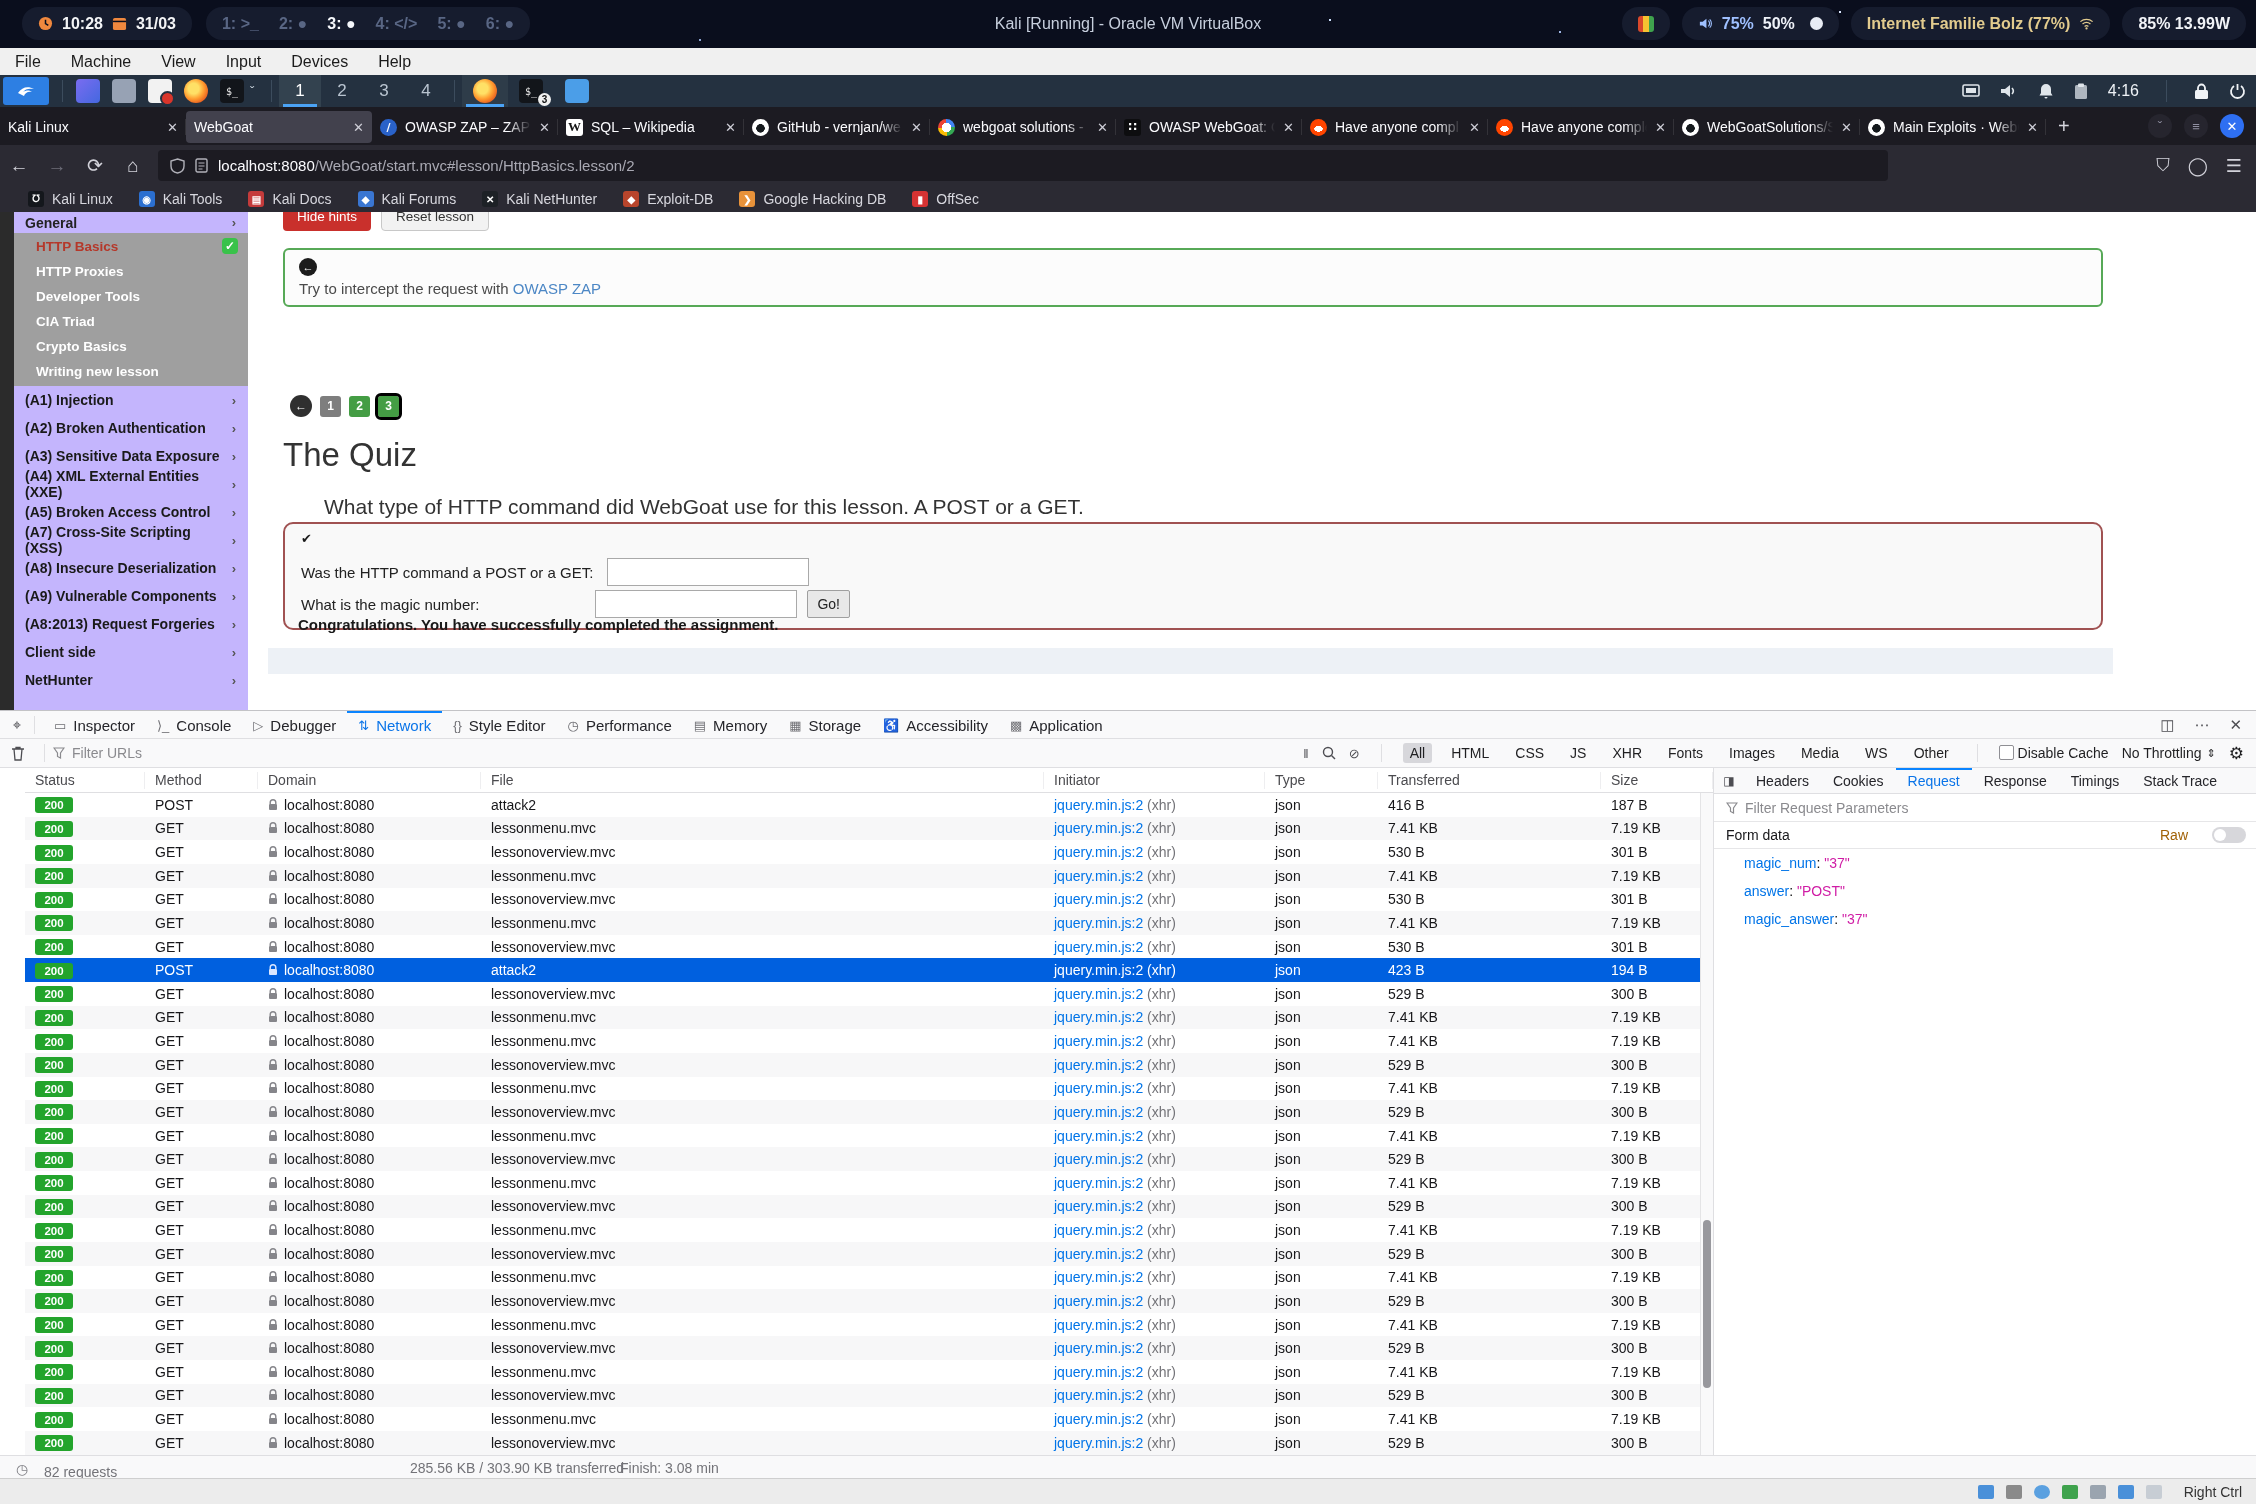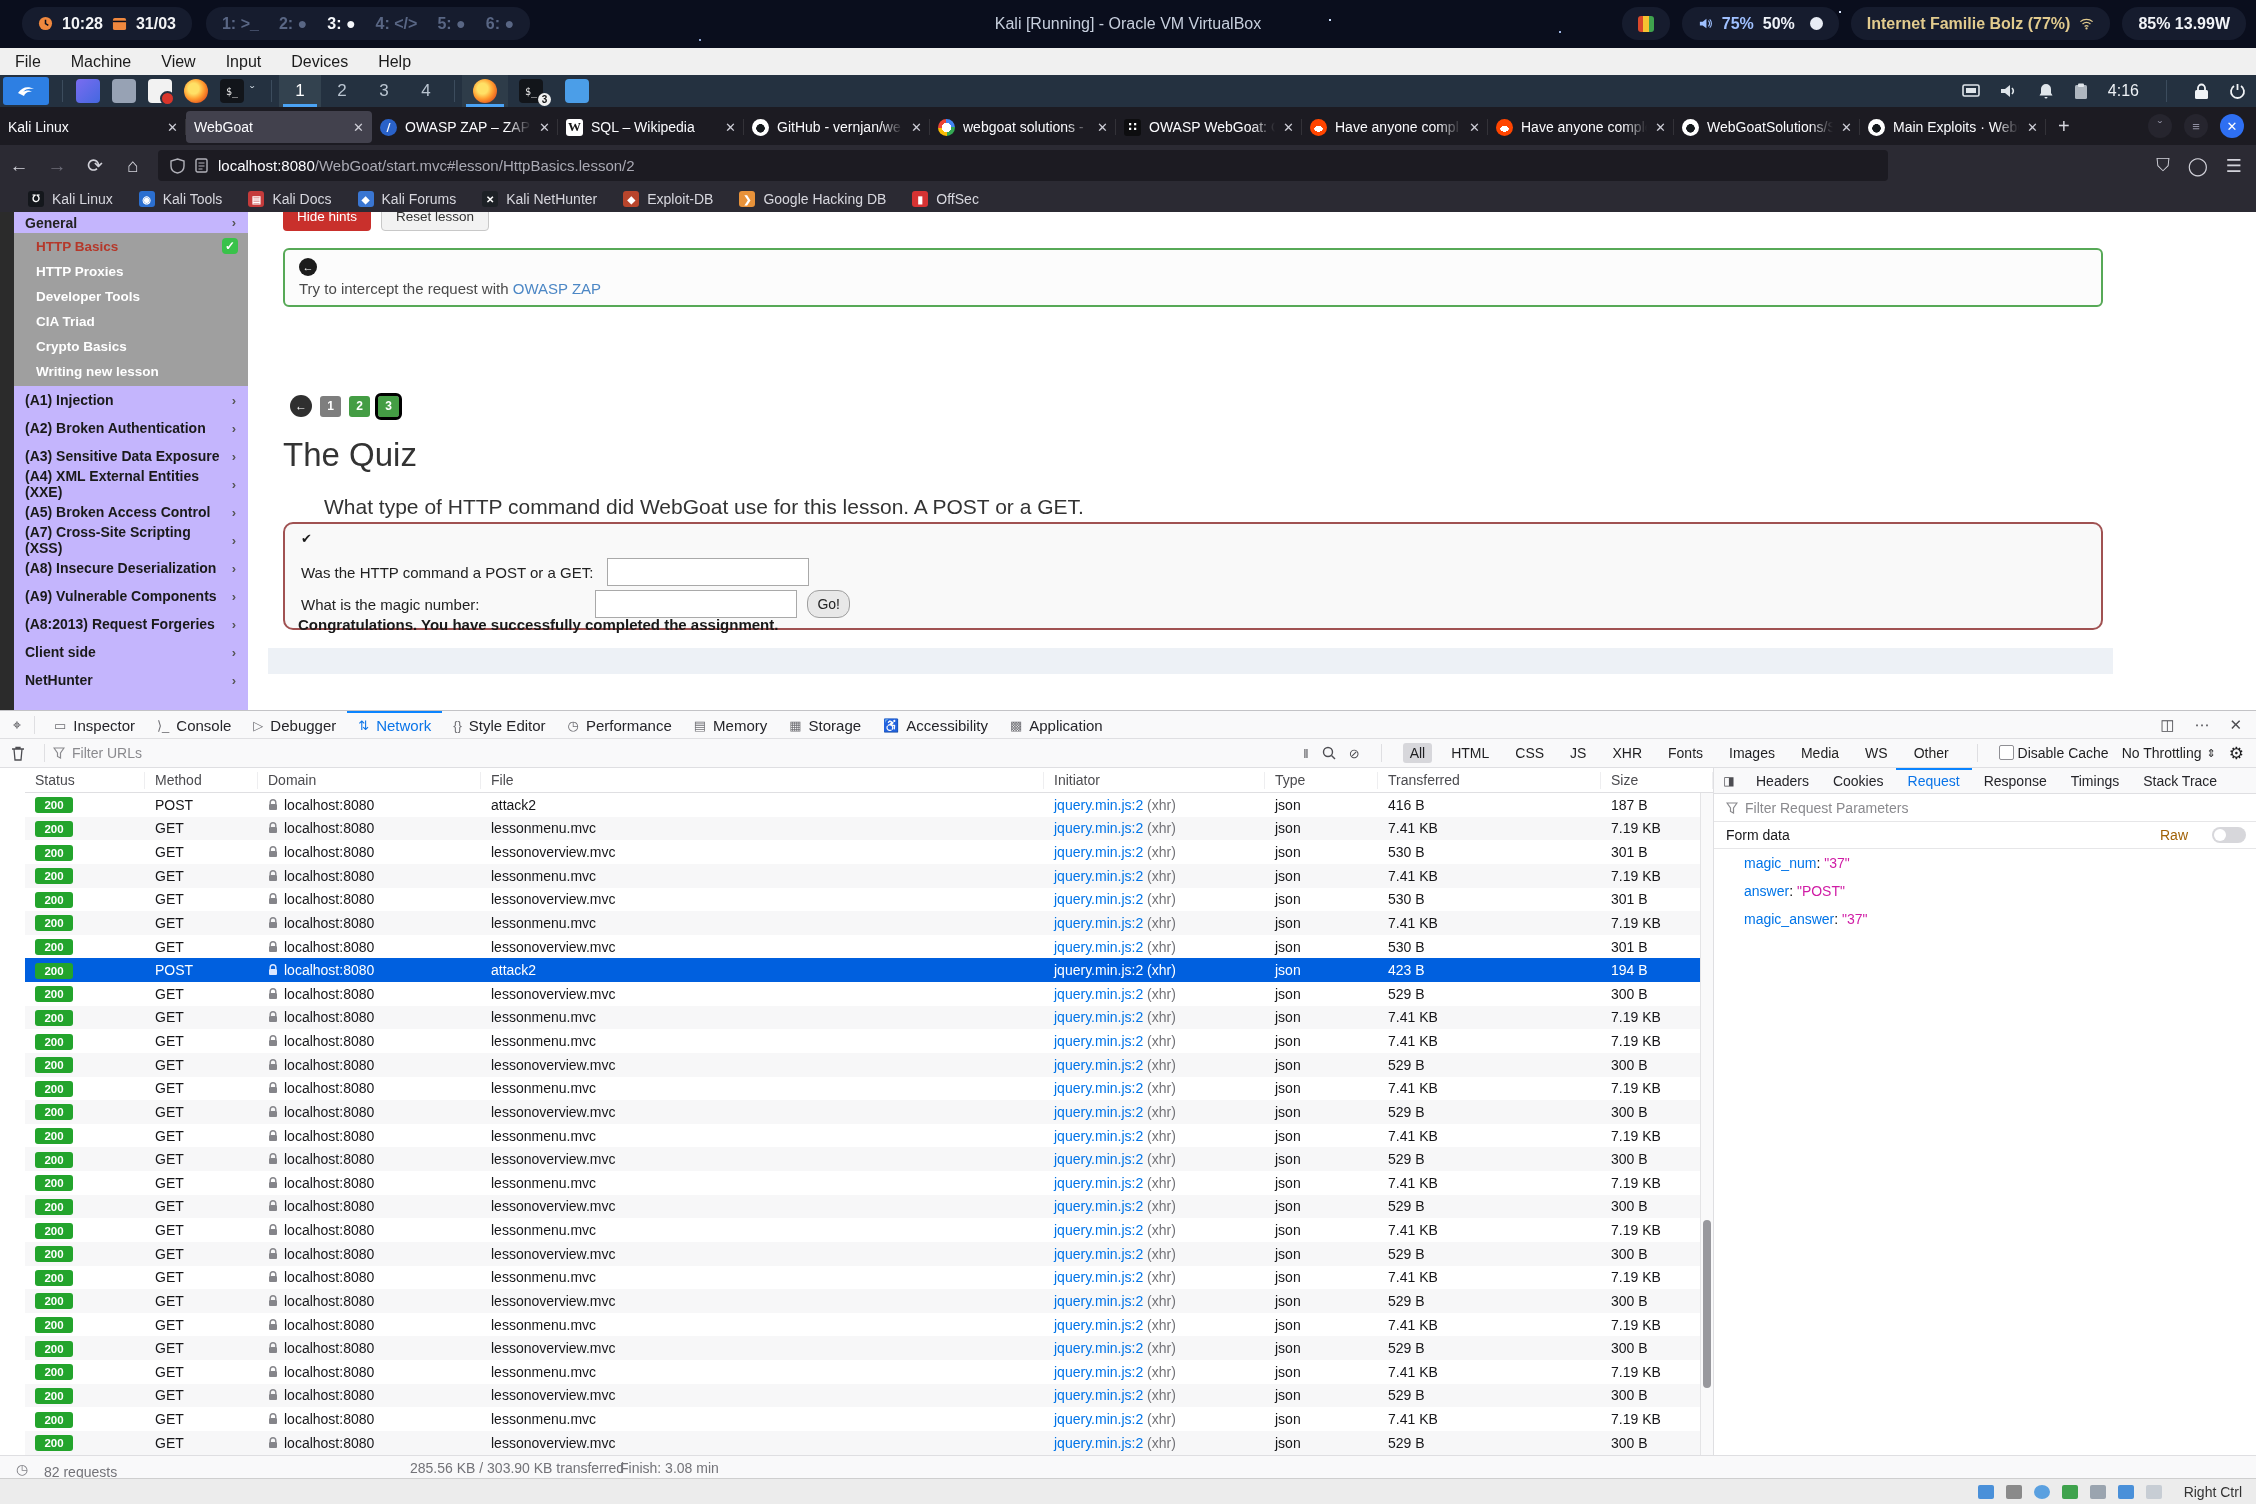--- a/index.html
+++ b/index.html
@@ -115,21 +115,21 @@
   .pg.current{outline:3px solid #000;}
   .quiz-title{position:absolute;left:35px;top:224px;font-size:33px;color:#333;}
   .quiz-q{position:absolute;left:35px;top:283px;font-size:21px;color:#333;margin-left:41px;}
   .quiz-box{position:absolute;left:35px;top:310px;width:1816px;height:104px;border:2px solid #a05252;border-radius:10px;background:#f9f9f9;font-size:15px;color:#222;}
   .qz-check{position:absolute;left:16px;top:7px;font-size:13px;color:#1a1a1a}
   .qz-row1{position:absolute;left:16px;top:34px;display:flex;align-items:center;gap:10px}
   .qz-row2{position:absolute;left:16px;top:66px;display:flex;align-items:center;gap:10px}
   .qz-input{width:196px;height:24px;border:1px solid #a9a9a9;background:#fff;border-radius:0;font-family:inherit}
   .qz-row1 .qz-input{margin-left:4px}
   .qz-row2 .qz-input{margin-left:106px}
-  .qz-go{height:28px;padding:0 9px;background:#e8e8e8;border:1px solid #9f9f9f;border-radius:12px;font-size:14px;color:#222;font-family:inherit}
+  .qz-go{height:28px;padding:0 9px;background:#e8e8e8;border:1px solid #9f9f9f;border-radius:2px;font-size:14px;color:#222;font-family:inherit}
   .qz-grats{position:absolute;left:13px;top:92px;font-weight:bold;font-size:15px;color:#191919}
   .bottom-band{position:absolute;left:20px;top:436px;width:1845px;height:26px;background:#edf1f6;}
 
   
   #devtools{position:absolute;left:0;top:710px;width:2256px;height:768px;background:#fff;border-top:1px solid #c3c3c6;box-sizing:border-box;color:#0c0c0d;}
   #dt-tabs{height:27px;background:#f9f9fa;border-bottom:1px solid #dfdfe2;display:flex;align-items:center;font-size:15px;color:#25252a;}
   .dtt-pick{width:34px;text-align:center;color:#4d4d52;font-size:15px}
   .dtt-sep{width:1px;height:18px;background:#dfdfe2;margin-right:8px}
   .dtt{display:flex;align-items:center;gap:7px;padding:0 11px;height:27px;box-sizing:border-box;border-top:2px solid transparent;}
   .dtt .ic{color:#6f6f74;font-size:13px}

